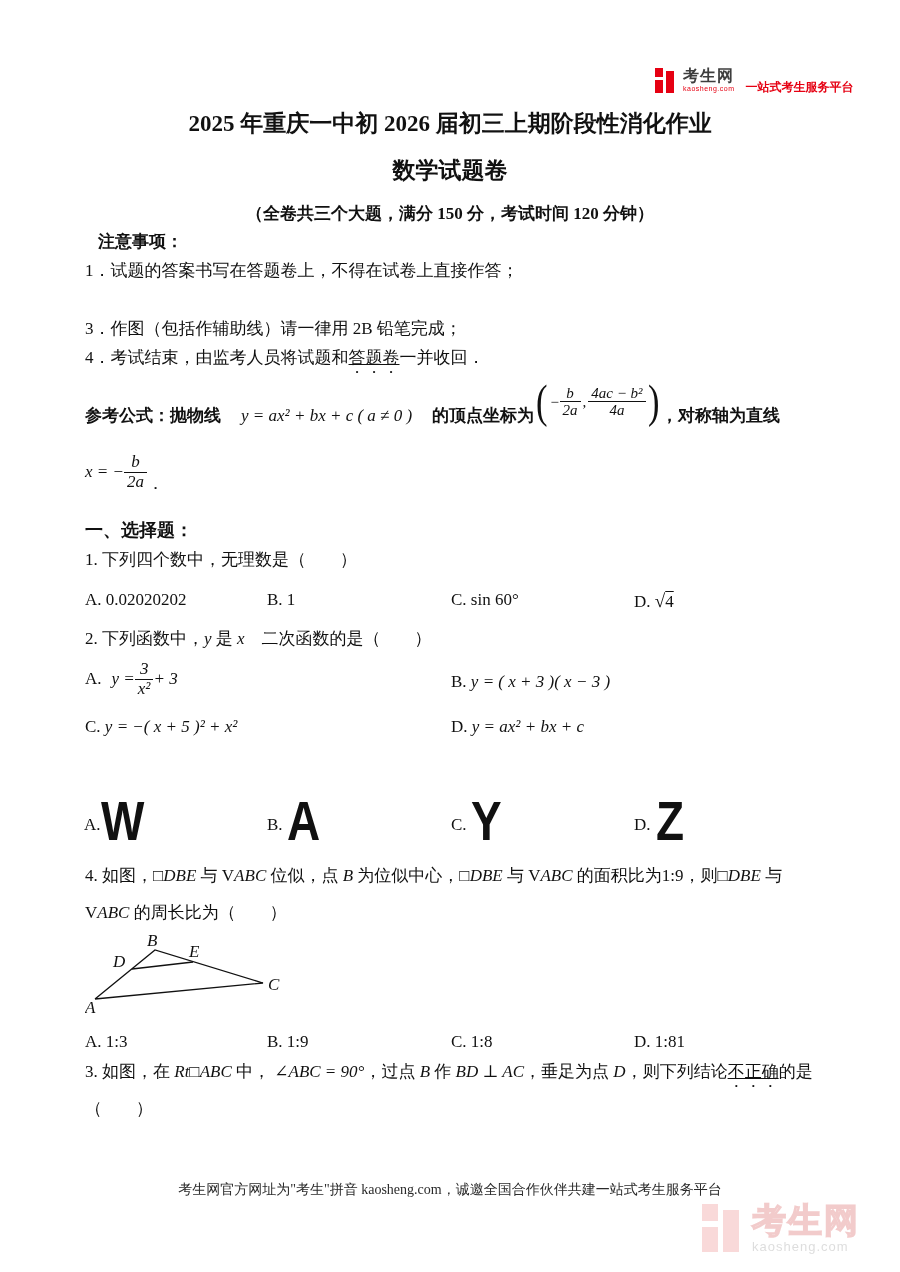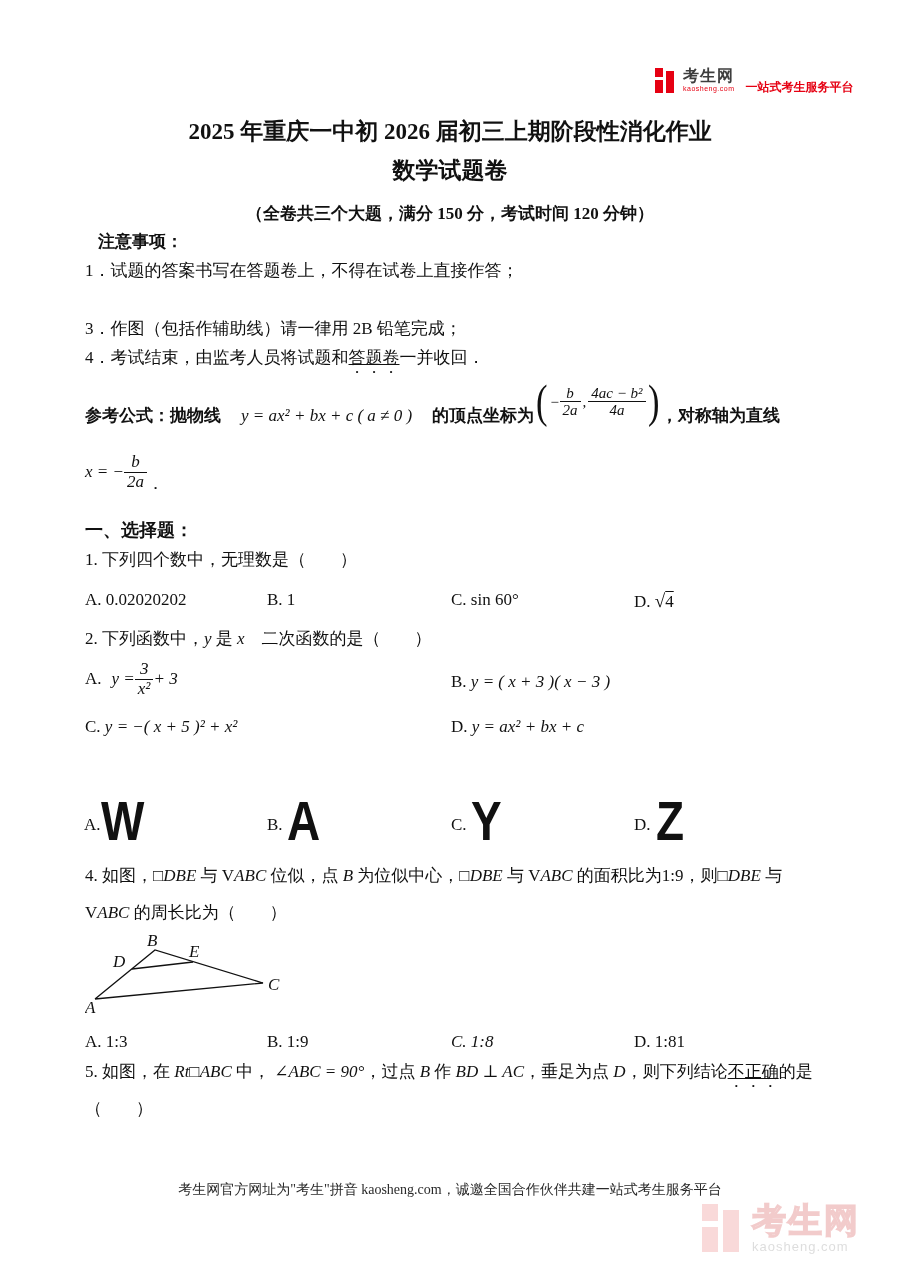--- a/index.html
+++ b/index.html
@@ -60,21 +60,21 @@
       <i style="left:0; top:12px; width:8px; height:13px; background:#e60012;"></i>
       <i style="left:11px; top:3px; width:8px; height:22px; background:#e60012;"></i>
     </span>
     <span class="brand-col">
       <span class="brand-name">考生网</span>
       <span class="brand-domain">kaosheng.com</span>
     </span>
     <span class="brand-tagline">一站式考生服务平台</span>
   </div>
 
-  <div class="abs center b" style="top:108px; font-size:23px;margin-top:8px;">2025 年重庆一中初 2026 届初三上期阶段性消化作业</div>
+  <div class="abs center b" style="top:108px; font-size:23px;">2025 年重庆一中初 2026 届初三上期阶段性消化作业</div>
   <div class="abs center b" style="top:155px; font-size:23px;">数学试题卷</div>
   <div class="abs center b" style="top:202px; font-size:17px;">（全卷共三个大题，满分 150 分，考试时间 120 分钟）</div>
 
   <div class="abs txt b" style="top:231px; left:98px;">注意事项：</div>
   <div class="abs txt" style="top:260px; left:85px;">1．试题的答案书写在答题卷上，不得在试卷上直接作答；</div>
   <div class="abs txt" style="top:318px; left:85px;">3．作图（包括作辅助线）请一律用 2B 铅笔完成；</div>
   <div class="abs txt" style="top:347px; left:85px;"><span>4．考试结束，由监考人员将试题和</span><span class="emph">答题卷</span><span>一并收回．</span></div>
 
   <div class="abs mrow txt" style="top:388px; left:85px; height:56px;">
     <span class="b">参考公式：抛物线</span>
@@ -144,24 +144,24 @@
     <line x1="47" y1="36" x2="108" y2="29" stroke="#111" stroke-width="1.3"></line>
     <text class="fig-label" x="62" y="13">B</text>
     <text class="fig-label" x="28" y="34">D</text>
     <text class="fig-label" x="104" y="24">E</text>
     <text class="fig-label" x="0" y="80">A</text>
     <text class="fig-label" x="183" y="57">C</text>
   </svg>
 
   <div class="abs txt" style="top:1031px; left:85px;"><span>A.</span> <span>1:3</span></div>
   <div class="abs txt" style="top:1031px; left:267px;"><span>B.</span> <span>1:9</span></div>
-  <div class="abs txt" style="top:1031px; left:451px;font-style:italic;"><span>C.</span> <span>1:8</span></div>
+  <div class="abs txt" style="top:1031px; left:451px;"><span>C.</span> <span>1:8</span></div>
   <div class="abs txt" style="top:1031px; left:634px;"><span>D.</span> <span>1:81</span></div>
 
-  <div class="abs txt" style="top:1061px; left:85px;"><span>5. 如图，在 </span><span class="mi">Rt</span><span>□</span><span class="mi">ABC</span><span> 中， </span><span class="mi">∠ABC = 90°</span><span>，过点 </span><span class="mi">B</span><span> 作 </span><span class="mi">BD ⊥ AC</span><span>，垂足为点 </span><span class="mi">D</span><span>，则下列结论</span><span class="emph">不正确</span><span>的是</span></div>
+  <div class="abs txt" style="top:1061px; left:85px;"><span>3. 如图，在 </span><span class="mi">Rt</span><span>□</span><span class="mi">ABC</span><span> 中， </span><span class="mi">∠ABC = 90°</span><span>，过点 </span><span class="mi">B</span><span> 作 </span><span class="mi">BD ⊥ AC</span><span>，垂足为点 </span><span class="mi">D</span><span>，则下列结论</span><span class="emph">不正确</span><span>的是</span></div>
   <div class="abs txt" style="top:1098px; left:85px;">（　　）</div>
 
   <div class="abs center footer" style="top:1181px;">考生网官方网址为"考生"拼音 kaosheng.com，诚邀全国合作伙伴共建一站式考生服务平台</div>
 
   <div class="abs wm" style="top:1203px; left:702px;">
     <span class="wm-icon">
       <i style="left:0; top:0; width:16px; height:17px;"></i>
       <i style="left:0; top:23px; width:16px; height:25px;"></i>
       <i style="left:21px; top:6px; width:16px; height:42px;"></i>
     </span>

